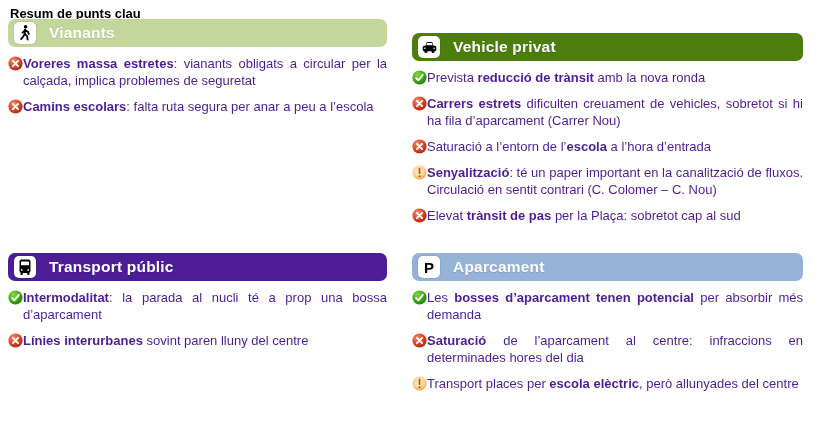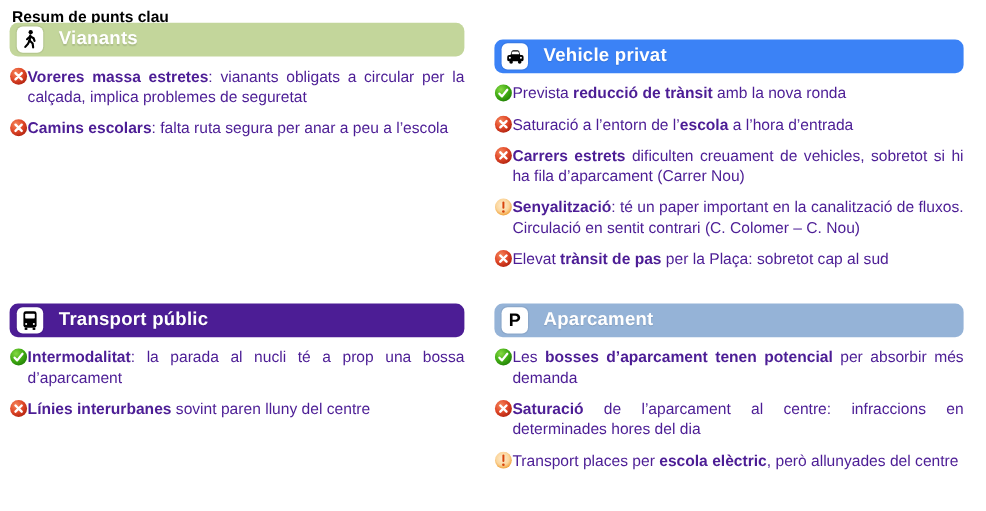--- a/index.html
+++ b/index.html
@@ -81,21 +81,21 @@
           <svg class="sicon" viewBox="0 0 18 18">
             <circle cx="9" cy="9" r="8.5" fill="url(#gRed)"></circle>
             <path d="M5.9 5.9 L12.1 12.1 M12.1 5.9 L5.9 12.1" stroke="#fff" stroke-width="2.4" stroke-linecap="round"></path>
           </svg>
           <div class="txt"><span class="b">Camins escolars</span><span>: falta ruta segura per anar a peu a l’escola</span></div>
         </div>
       </div>
   </section>
 
   <section class="quadrant q1">
-    <div class="hdr" style="background: #3b82f6;">
+    <div class="hdr" style="background: #4d7c0f;">
       <span class="icon-box">
         <svg width="19" height="19" viewBox="0 0 24 24">
           <path d="M6.6 10.4 L8.2 6 C8.5 5.3 9.1 4.9 9.8 4.9 h4.4 c.7 0 1.3.4 1.6 1.1 l1.5 4.4 z" fill="#000"></path>
           <path d="M8.9 6.3 h6.2 l1 2.9 h-8.2 z" fill="#fff"></path>
           <rect x="3.4" y="9.9" width="17.2" height="6.7" rx="2" fill="#000"></rect>
           <circle cx="6.2" cy="12.9" r="1.05" fill="#fff"></circle>
           <circle cx="17.8" cy="12.9" r="1.05" fill="#fff"></circle>
           <circle cx="7.5" cy="17.2" r="1.9" fill="#000"></circle>
           <circle cx="16.5" cy="17.2" r="1.9" fill="#000"></circle>
         </svg>
@@ -108,28 +108,28 @@
             <circle cx="9" cy="9" r="8.5" fill="url(#gGreen)"></circle>
             <path d="M5 9.7 l2.6 2.7 5.3-6.6" stroke="#fff" stroke-width="2.3" fill="none" stroke-linecap="round" stroke-linejoin="round"></path>
           </svg>
           <div class="txt"><span>Prevista </span><span class="b">reducció de trànsit</span><span> amb la nova ronda</span></div>
         </div>
         <div class="item">
           <svg class="sicon" viewBox="0 0 18 18">
             <circle cx="9" cy="9" r="8.5" fill="url(#gRed)"></circle>
             <path d="M5.9 5.9 L12.1 12.1 M12.1 5.9 L5.9 12.1" stroke="#fff" stroke-width="2.4" stroke-linecap="round"></path>
           </svg>
+          <div class="txt"><span class="b">Carrers estrets</span><span> dificulten creuament de vehicles, sobretot si hi ha fila d’aparcament (Carrer Nou)</span></div>
+        </div>
+        <div class="item">
+          <svg class="sicon" viewBox="0 0 18 18">
+            <circle cx="9" cy="9" r="8.5" fill="url(#gRed)"></circle>
+            <path d="M5.9 5.9 L12.1 12.1 M12.1 5.9 L5.9 12.1" stroke="#fff" stroke-width="2.4" stroke-linecap="round"></path>
+          </svg>
           <div class="txt"><span>Saturació a l’entorn de l’</span><span class="b">escola</span><span> a l’hora d’entrada</span></div>
-        </div>
-        <div class="item">
-          <svg class="sicon" viewBox="0 0 18 18">
-            <circle cx="9" cy="9" r="8.5" fill="url(#gRed)"></circle>
-            <path d="M5.9 5.9 L12.1 12.1 M12.1 5.9 L5.9 12.1" stroke="#fff" stroke-width="2.4" stroke-linecap="round"></path>
-          </svg>
-          <div class="txt"><span class="b">Carrers estrets</span><span> dificulten creuament de vehicles, sobretot si hi ha fila d’aparcament (Carrer Nou)</span></div>
         </div>
         <div class="item">
           <svg class="sicon" viewBox="0 0 18 18">
             <circle cx="9" cy="9" r="8.4" fill="url(#gWarn)"></circle>
             <rect x="8" y="3.4" width="2" height="7.4" rx="1" fill="#d8430b"></rect>
             <circle cx="9" cy="13.5" r="1.3" fill="#d8430b"></circle>
           </svg>
           <div class="txt"><span class="b">Senyalització</span><span>: té un paper important en la canalització de fluxos. Circulació en sentit contrari (C. Colomer – C. Nou)</span></div>
         </div>
         <div class="item">

